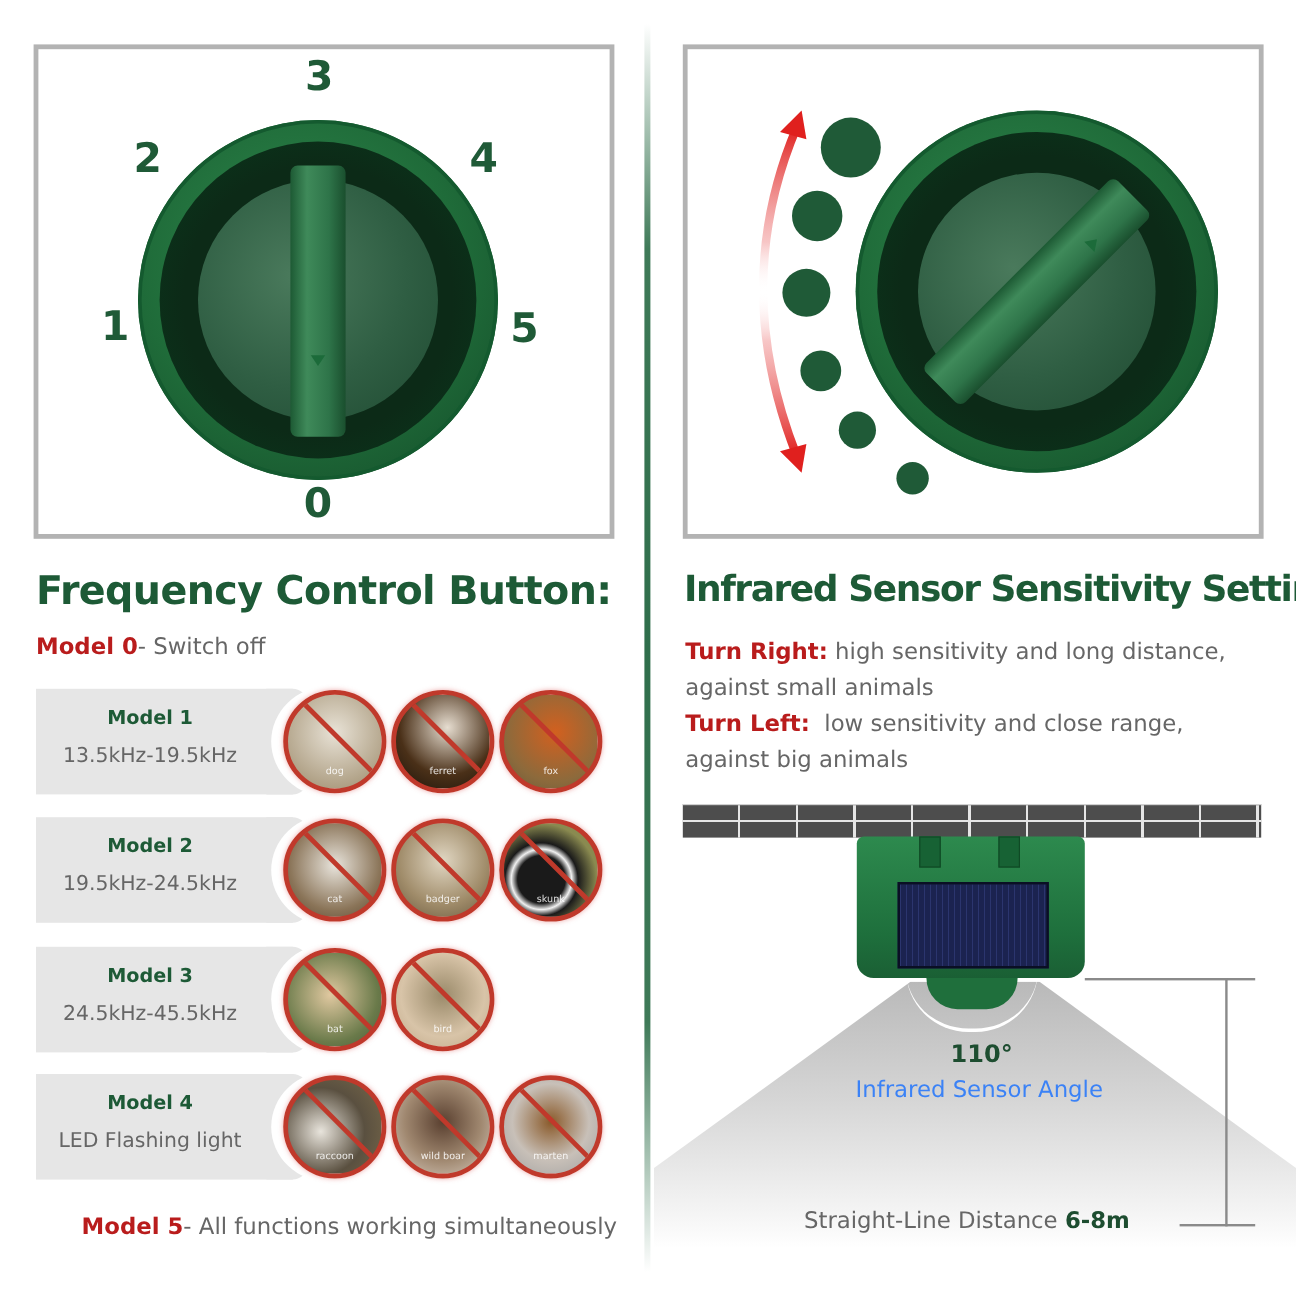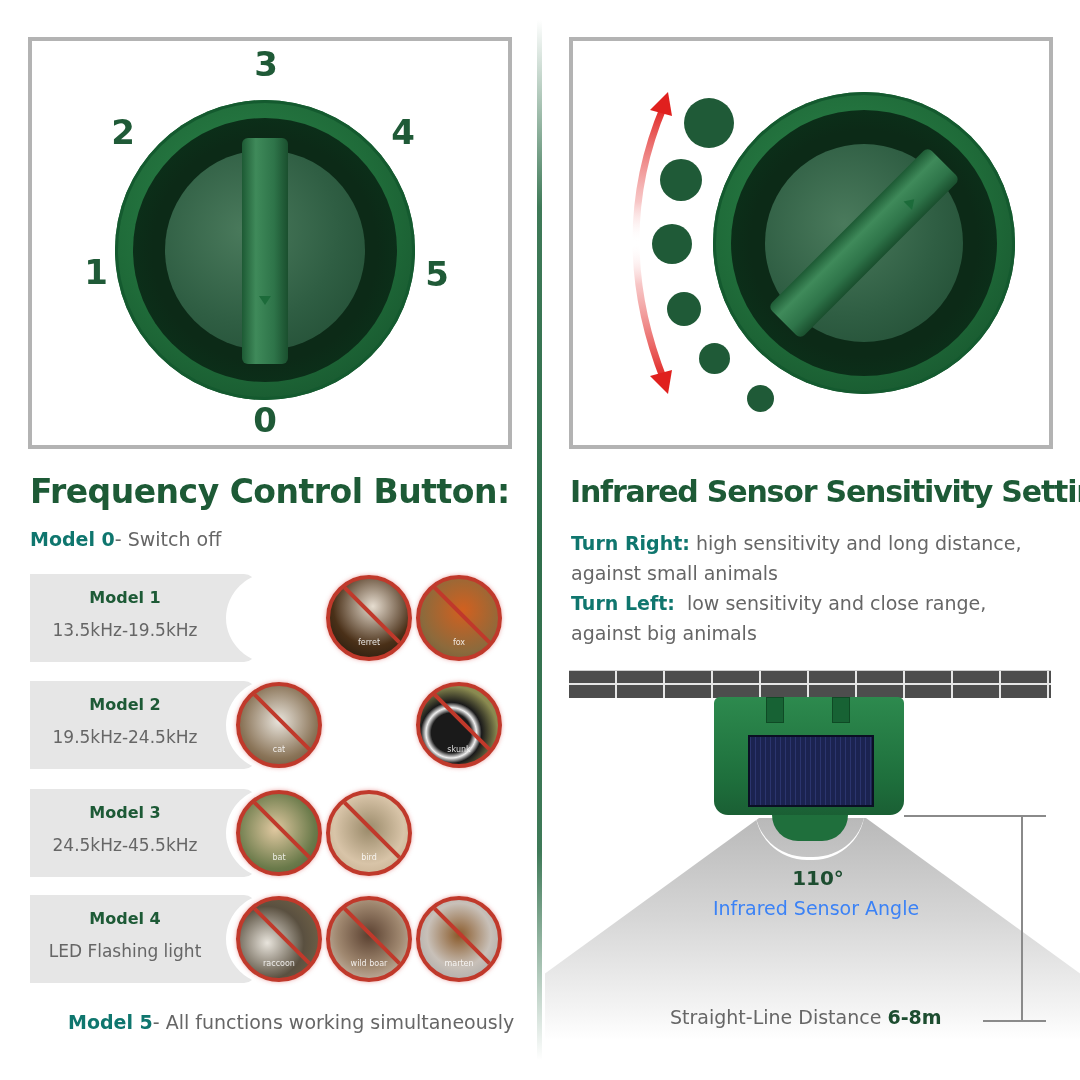--- a/index.html
+++ b/index.html
@@ -66,21 +66,21 @@
     position: absolute; font-family: "DejaVu Sans", sans-serif; font-weight: bold;
     color: #1d5a36; letter-spacing: -0.5px; white-space: nowrap;
   }
   #freq-heading { left: 30px; top: 472px; font-size: 33px; }
   #ir-heading { left: 570px; top: 474px; font-size: 30px; letter-spacing: -1.2px; }
 
   .line-text {
     position: absolute; font-size: 19px; color: #666; white-space: nowrap;
     font-family: "DejaVu Sans", sans-serif;
   }
-  .strong-green { color: #0f766e; font-weight: bold; }
+  .strong-green { color: #b91c1c; font-weight: bold; }
 
   #model0 { left: 30px; top: 528px; }
   #model5 { left: 28px; top: 1011px; font-size: 19px; margin-left: 40px; }
 
   #turn-right { left: 571px; top: 528px; line-height: 30px; }
   #turn-left { left: 571px; top: 588px; line-height: 30px; }
 
   
   .model-row { position: absolute; left: 30px; width: 480px; height: 90px; }
   .model-box {
@@ -211,36 +211,42 @@
 
 <div class="line-text" id="model0">
   <span class="strong-green">Model 0</span><span>- Switch off</span>
 </div>
 
 <div class="model-row" style="top:574px">
   <div class="model-box"></div>
   <div class="model-notch"></div>
   <div class="model-title">Model 1</div>
   <div class="model-sub">13.5kHz-19.5kHz</div>
+  <div class="animal" style="left:206px;background:radial-gradient(circle at 50% 40%,#e8e2d6,#9c8a6a)">
+      <span class="animal-label">dog</span>
+    </div>
   <div class="animal" style="left:296px;background:radial-gradient(circle at 55% 35%,#e6ddd0,#4a3018 60%,#1a120a)">
       <span class="animal-label">ferret</span>
     </div>
   <div class="animal" style="left:386px;background:radial-gradient(circle at 55% 40%,#d2601f,#8c6a3c 65%,#6a5a3a)">
       <span class="animal-label">fox</span>
     </div>
 </div>
 
 <div class="model-row" style="top:681px">
   <div class="model-box"></div>
   <div class="model-notch"></div>
   <div class="model-title">Model 2</div>
   <div class="model-sub">19.5kHz-24.5kHz</div>
   <div class="animal" style="left:206px;background:radial-gradient(circle at 50% 45%,#e8e4dc,#8a7458 65%,#5a4a34)">
       <span class="animal-label">cat</span>
     </div>
+  <div class="animal" style="left:296px;background:radial-gradient(circle at 50% 40%,#e0d6c2,#a08c6a 60%,#6a5a40)">
+      <span class="animal-label">badger</span>
+    </div>
   <div class="animal" style="left:386px;background:radial-gradient(circle at 40% 60%,#1a1a1a 30%,#f0f0f0 38%,#1a1a1a 46%,#8a8a50 70%)">
       <span class="animal-label">skunk</span>
     </div>
 </div>
 
 <div class="model-row" style="top:789px">
   <div class="model-box"></div>
   <div class="model-notch"></div>
   <div class="model-title">Model 3</div>
   <div class="model-sub">24.5kHz-45.5kHz</div>

